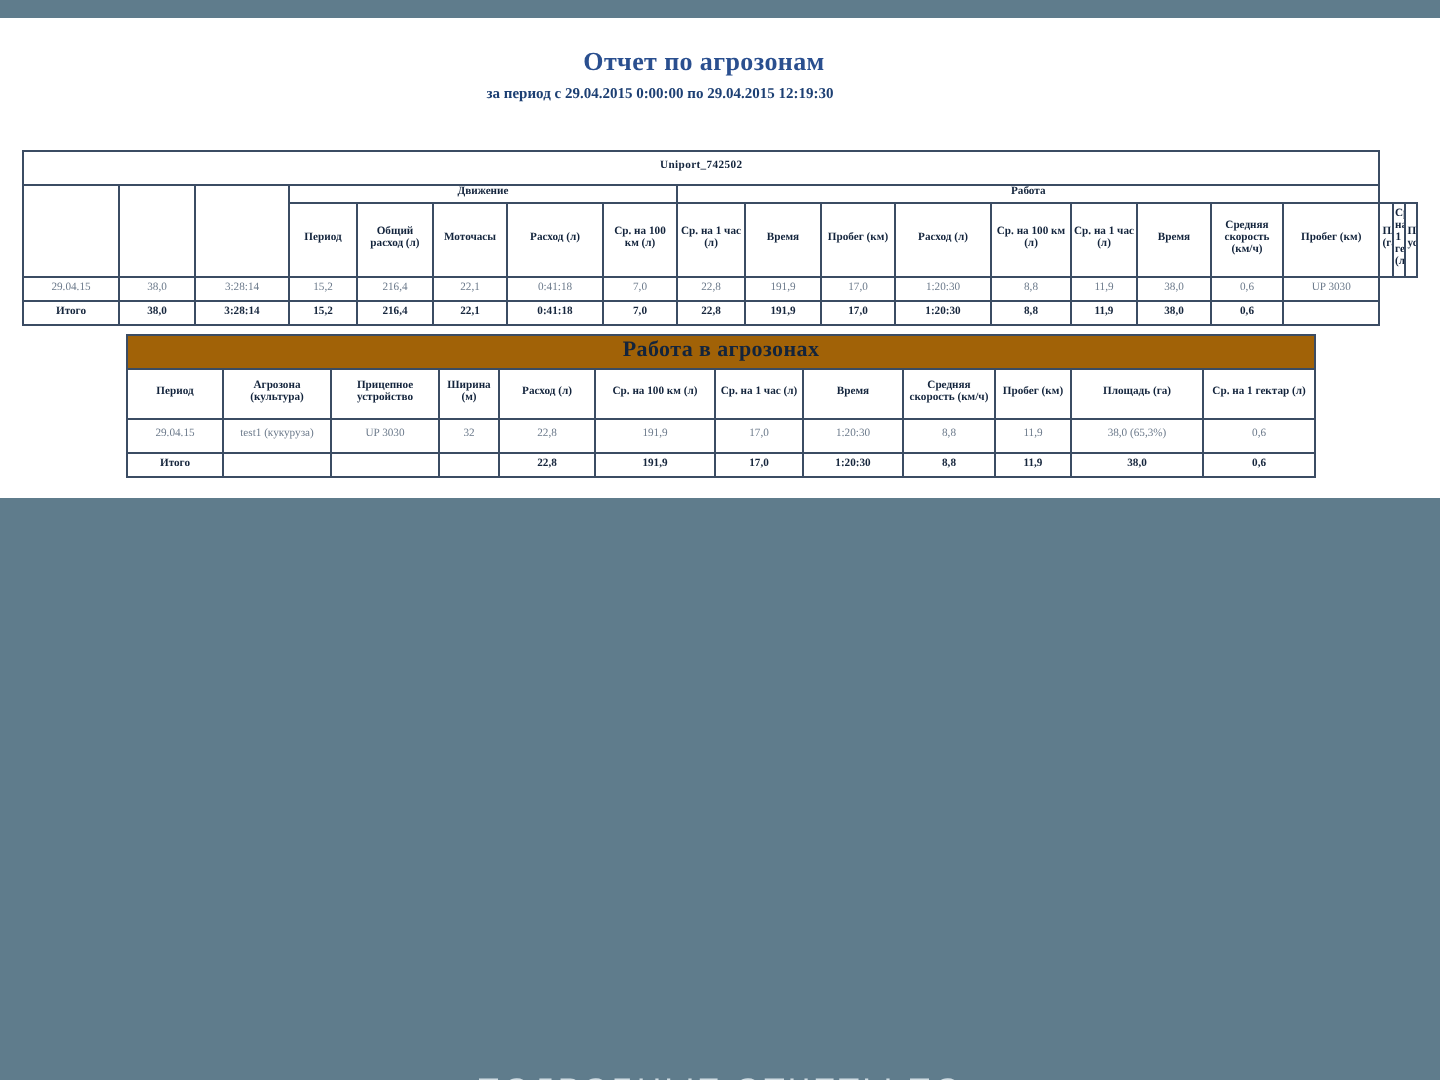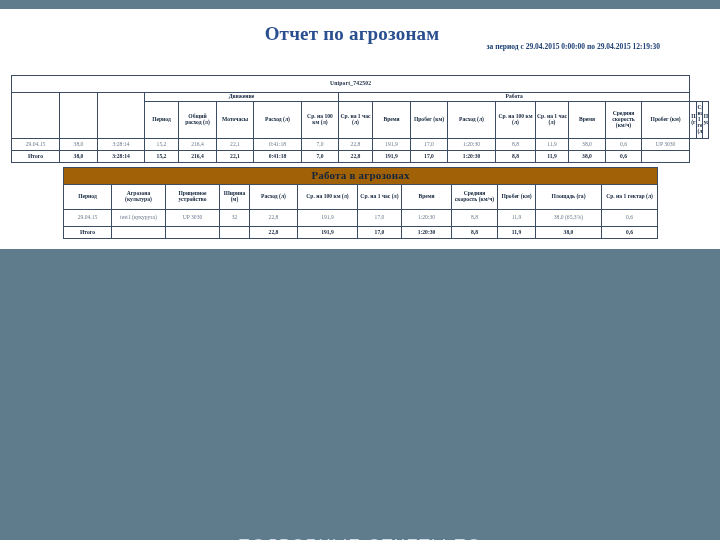--- a/index.html
+++ b/index.html
@@ -35,30 +35,30 @@
     width: 720px; height: 240px;
     background: #ffffff;
   }
 
   .report-title {
     position: absolute;
     left: 0; top: 14px;
     width: 704px;
     text-align: center;
     font-family: "Liberation Serif", serif;
-    font-size: 19px;
+    font-size: 13px;
     font-weight: bold;
     color: #2a4f8f;
     letter-spacing: .2px;
   }
   .report-subtitle {
     position: absolute;
     left: 0; top: 33px;
     width: 660px;
-    text-align: right;
+    text-align: center;
     font-family: "Liberation Serif", serif;
     font-size: 7.5px;
     font-weight: bold;
     color: #1c3f73;
   }
 
   
   table.rep {
     position: absolute;
     border-collapse: collapse;

